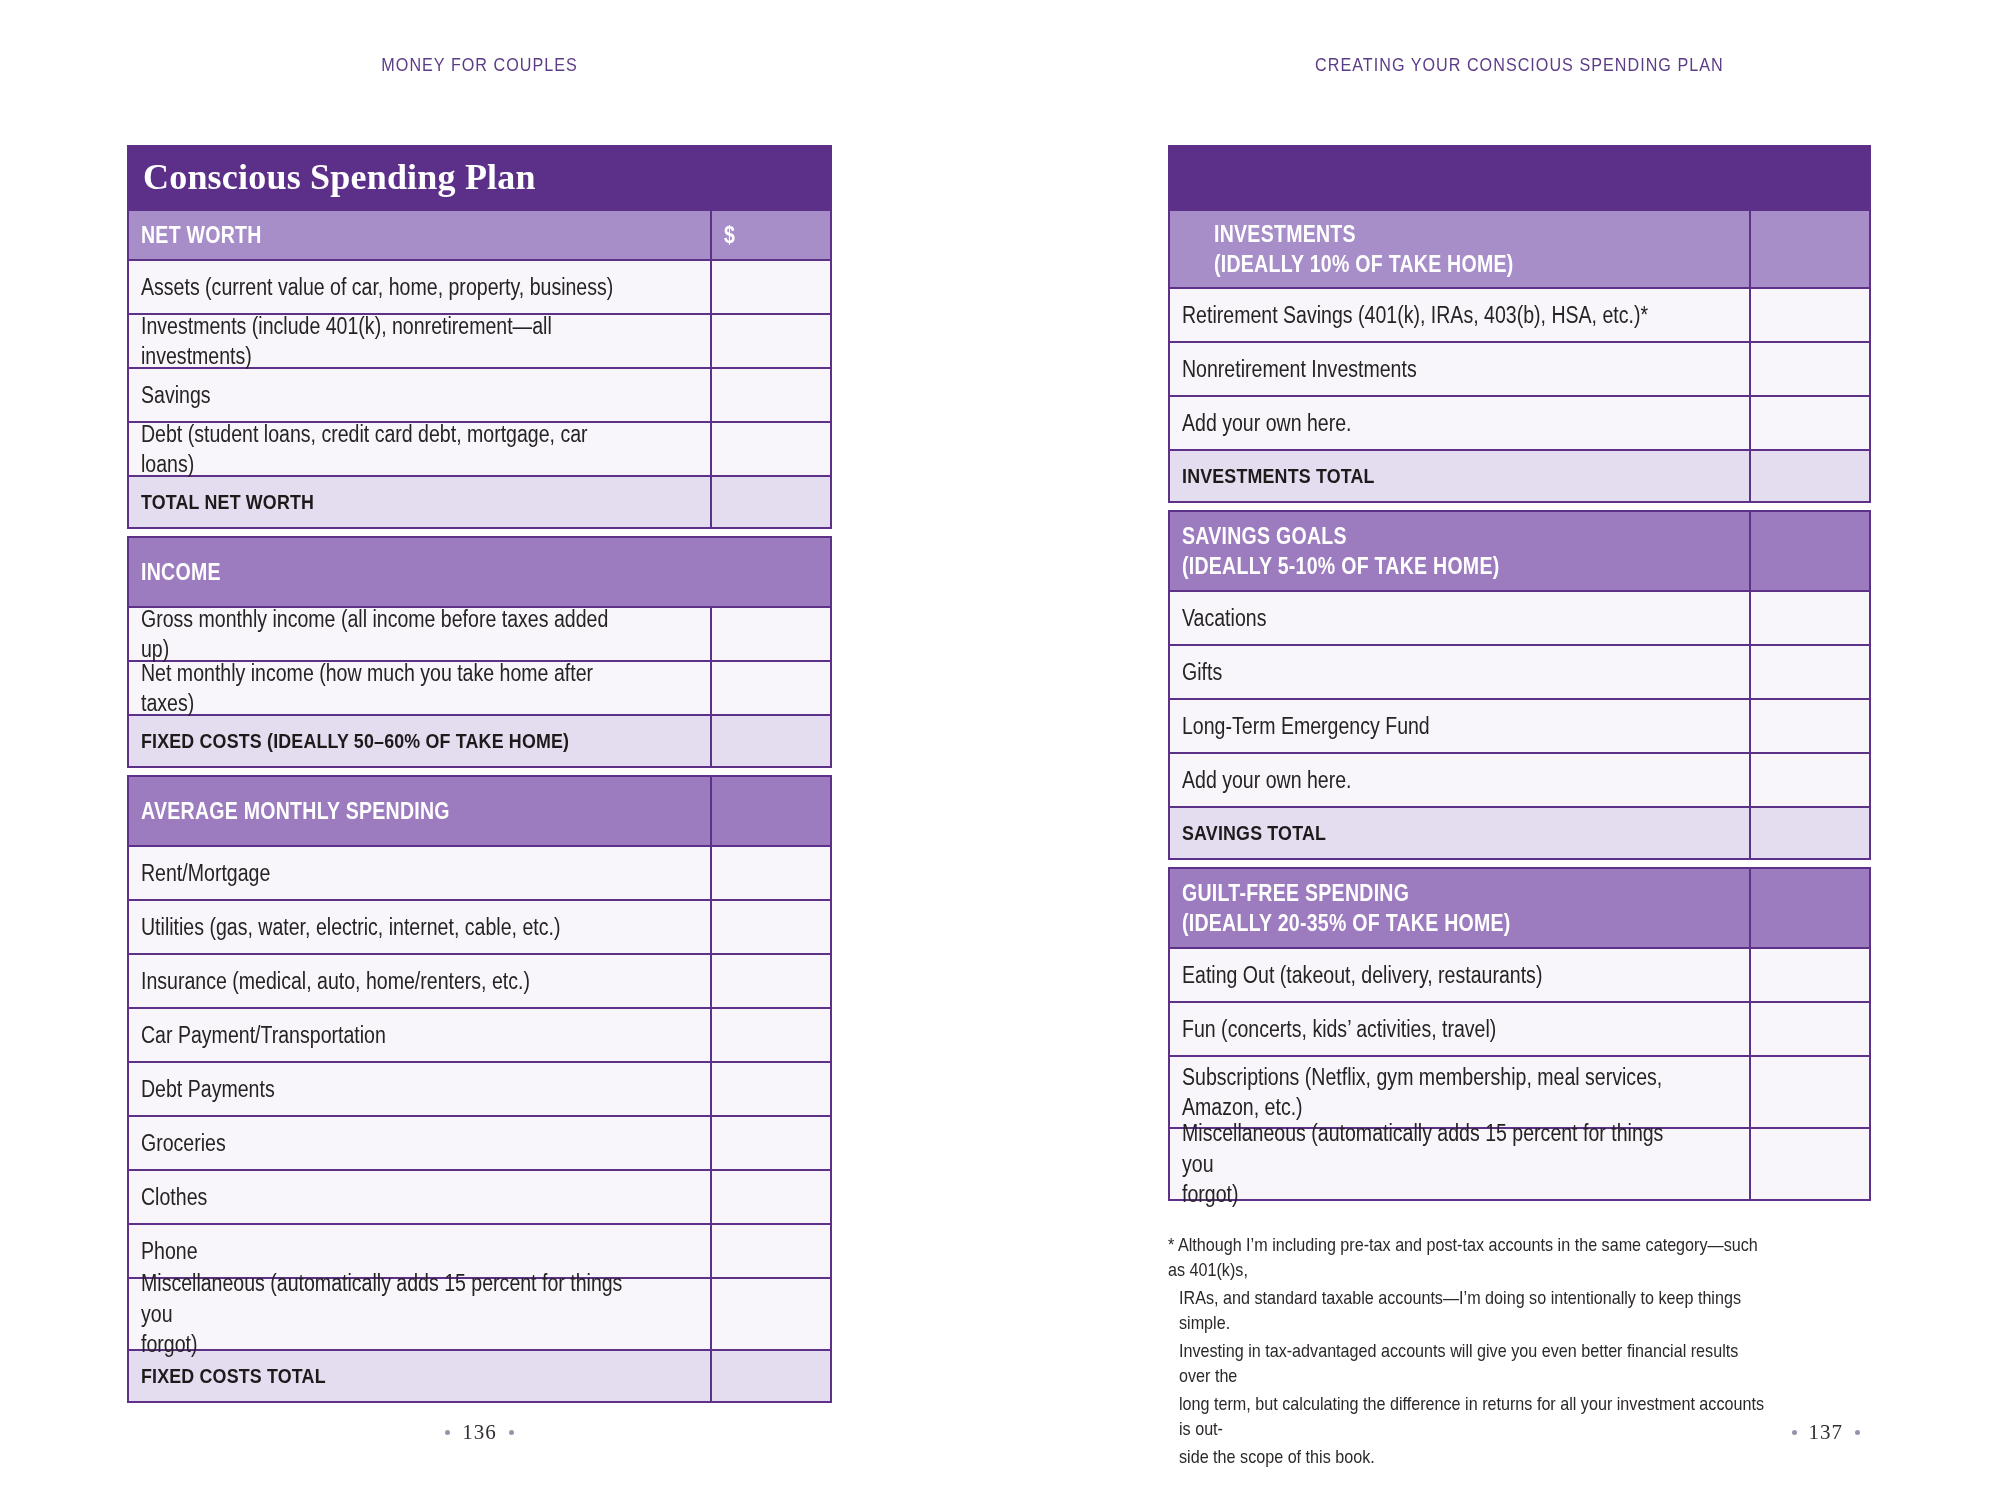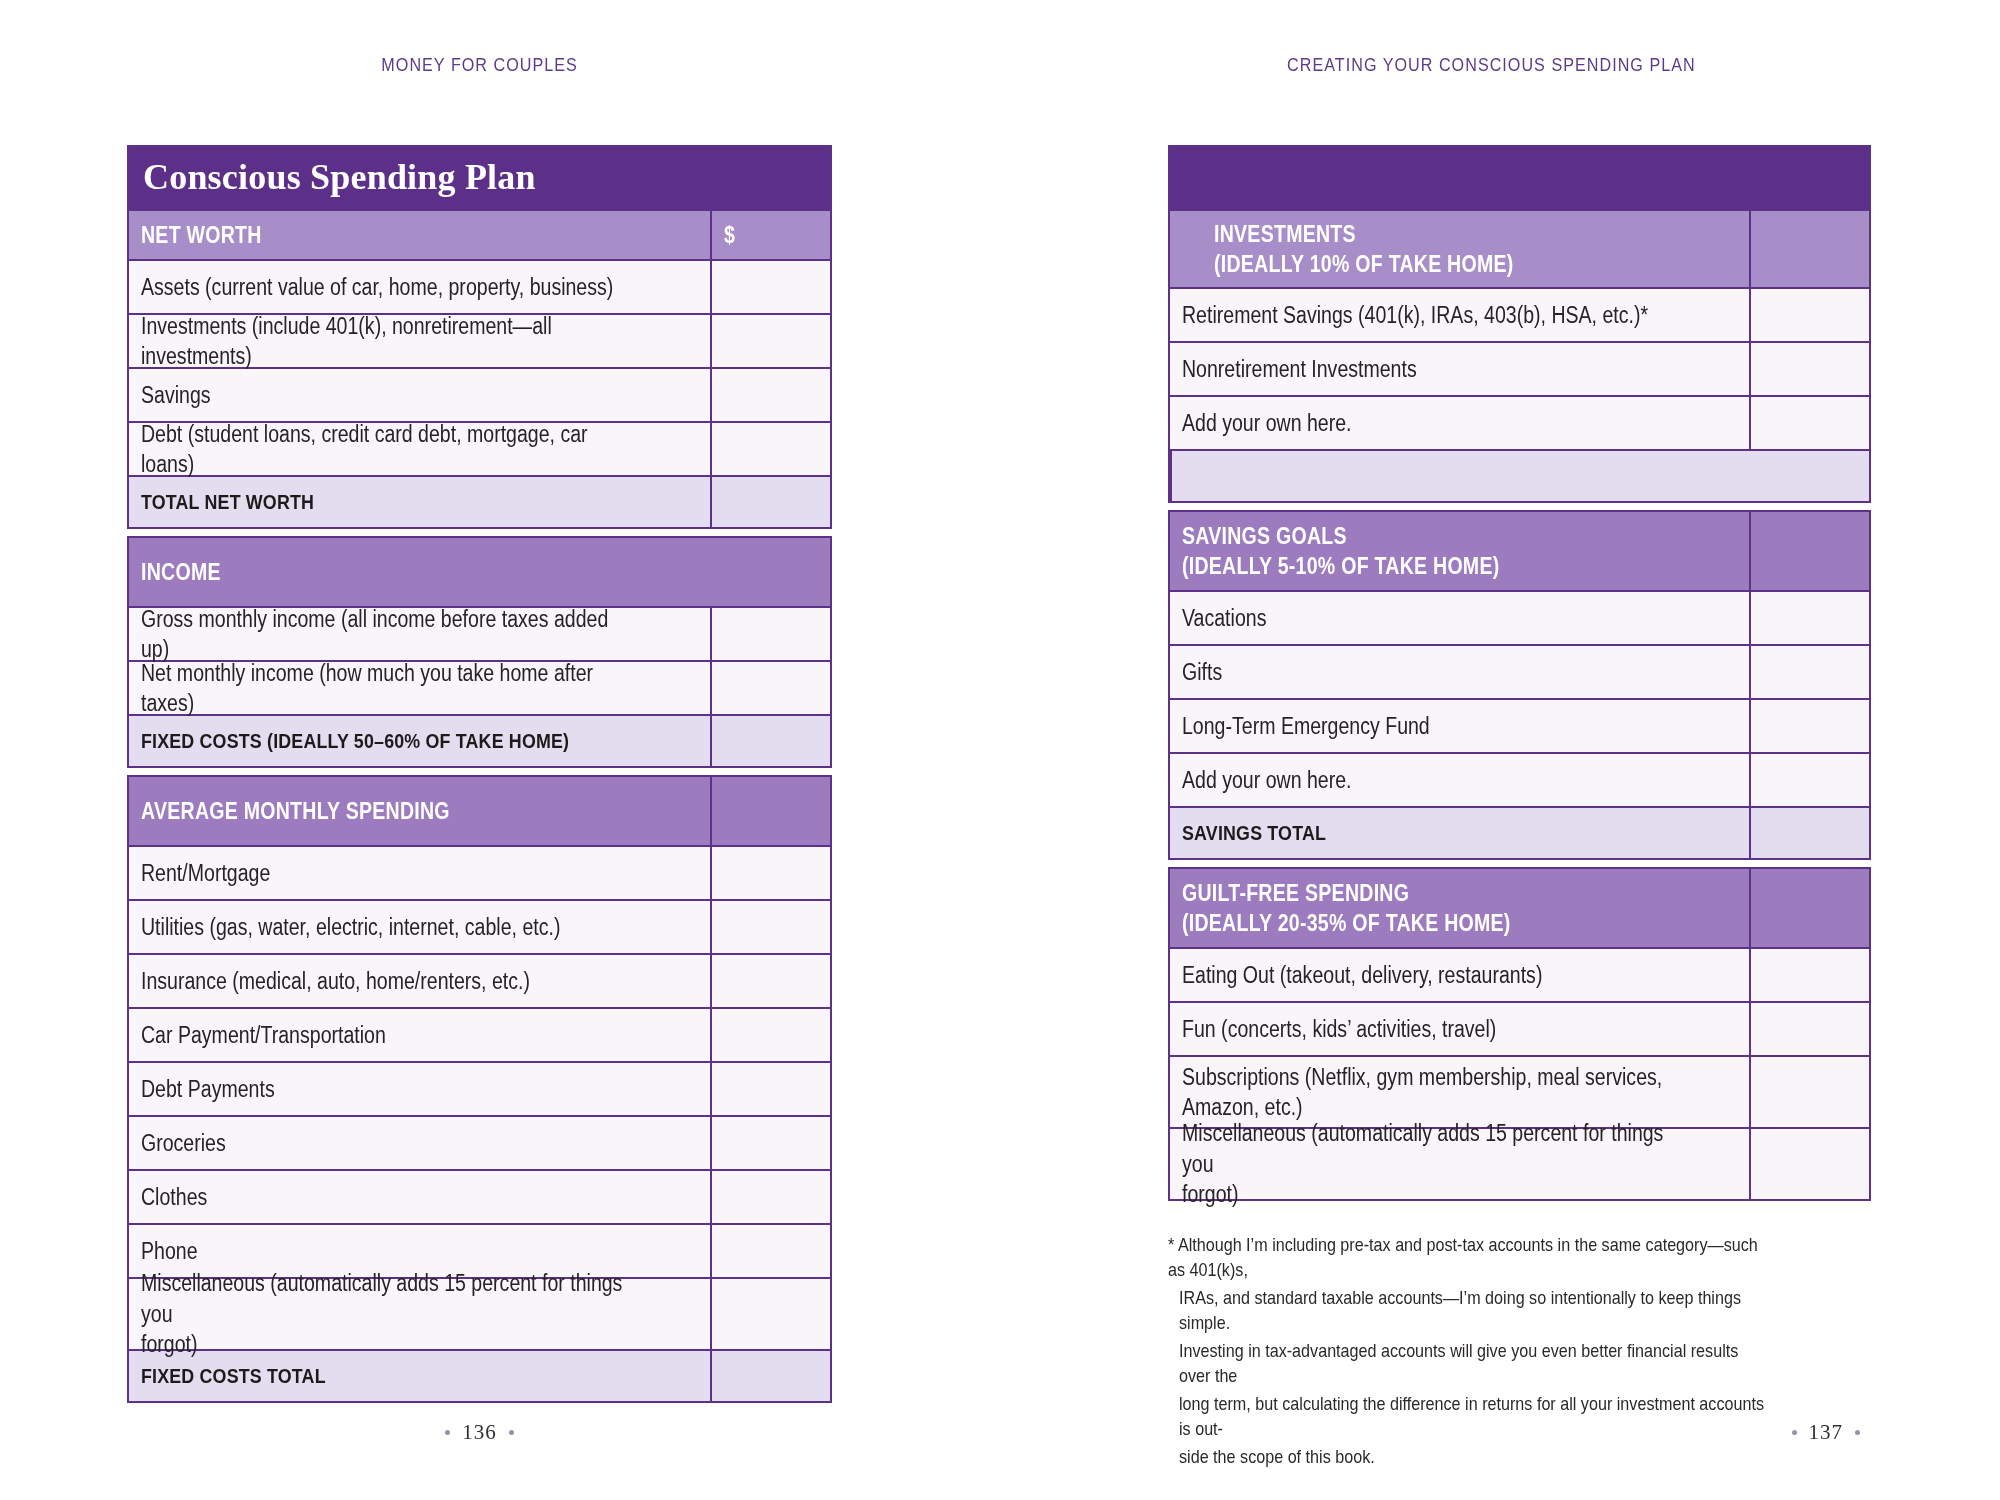--- a/index.html
+++ b/index.html
@@ -24,21 +24,21 @@
   .running-head{
     position:absolute;
     top:52px;
     text-align:center;
     font-size:19px;
     letter-spacing:1.2px;
     color:var(--head-text);
   }
   .running-head .tx{transform-origin:50% 50%;}
   #rh-left{left:127px;width:705px;}
-  #rh-right{left:1140px;width:703px;}
+  #rh-right{left:1168px;width:703px;}
 
   .csp-table{position:absolute;top:145px;}
   #table-left{left:127px;width:705px;}
   #table-right{left:1168px;width:703px;}
 
   .block{border:2px solid var(--border);}
   .block + .block{margin-top:7px;}
   .row{display:flex;align-items:stretch;}
   .row + .row{border-top:2px solid var(--border);}
 
@@ -277,20 +277,23 @@
         </div>
         <div class="c-value"></div>
       </div>
       <div class="row r-item">
         <div class="c-label">
           <span class="tx">Add your own here.</span>
         </div>
         <div class="c-value"></div>
       </div>
       <div class="row r-total">
+        <div class="c-label">
+          <span class="tx">INVESTMENTS TOTAL</span>
+        </div>
         <div class="c-value"></div>
       </div>
     </div>
     <div class="block">
       <div class="row r-section tall">
         <div class="c-label">
           <span class="tx">SAVINGS GOALS
 (IDEALLY 5-10% OF TAKE HOME)</span>
         </div>
         <div class="c-value"></div>

